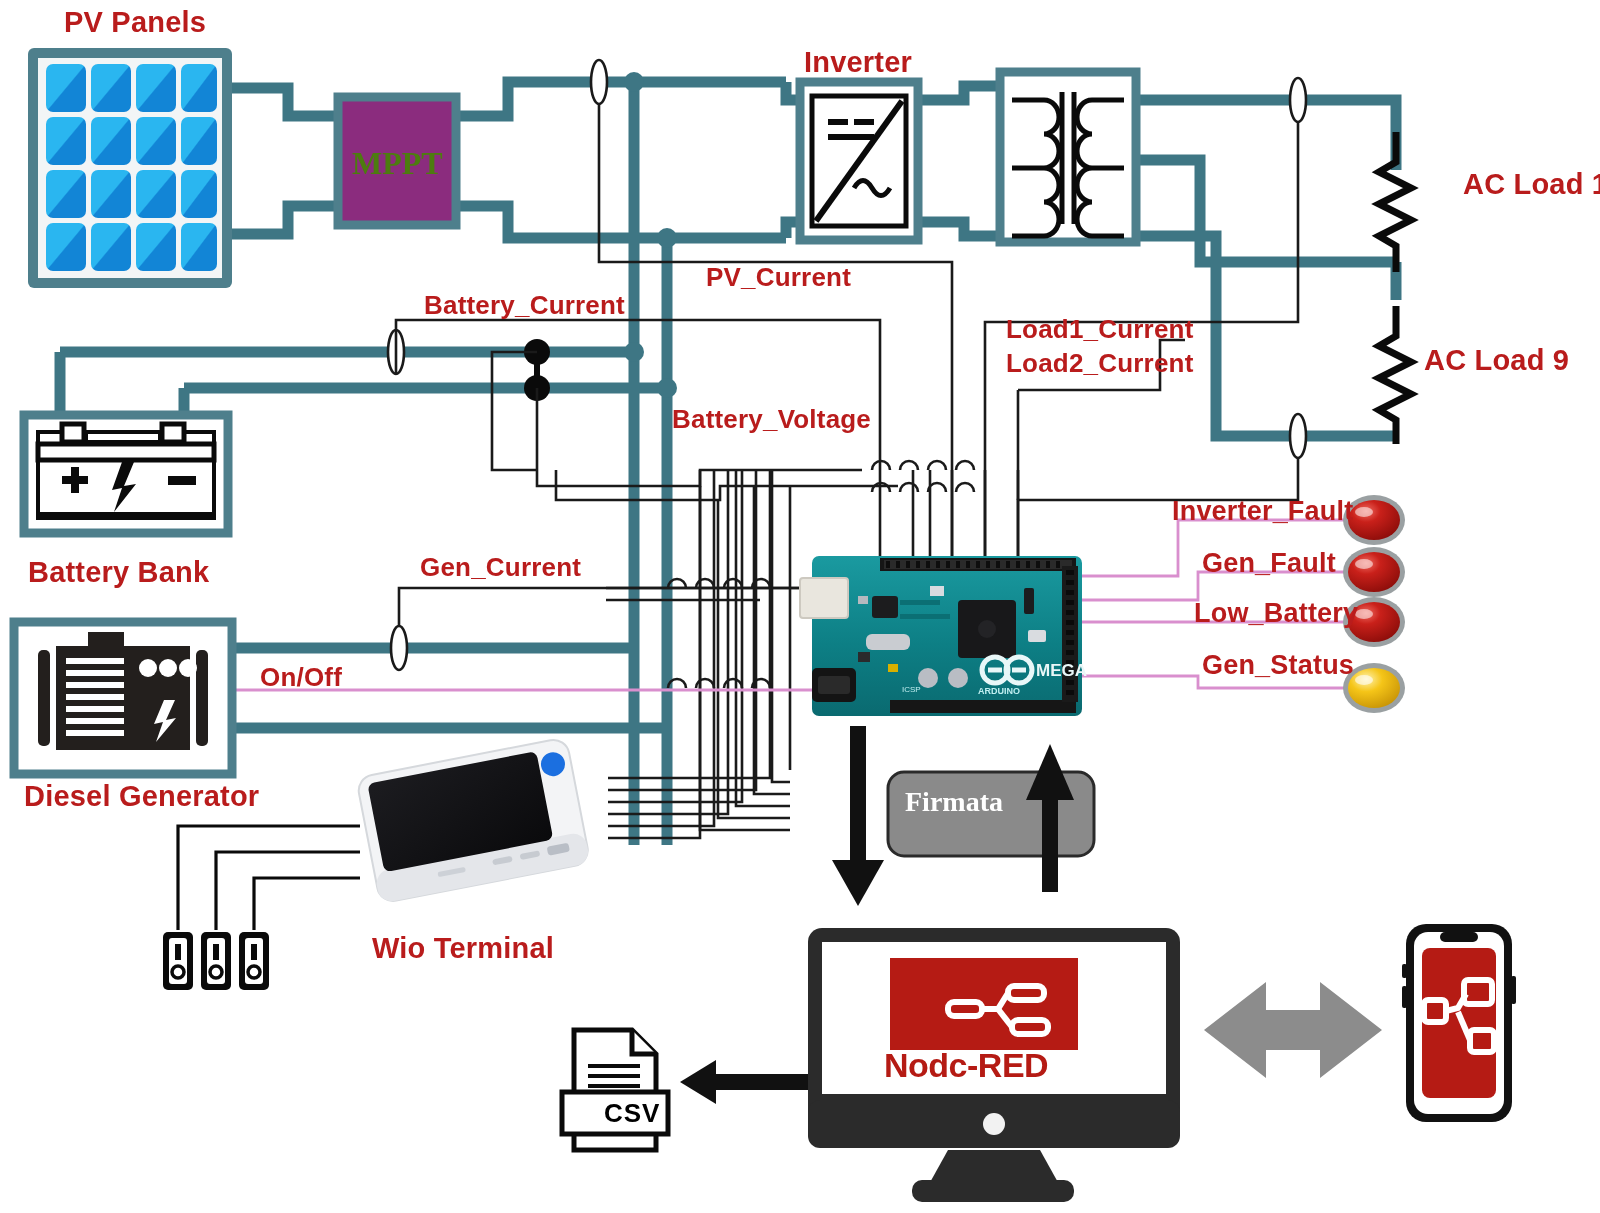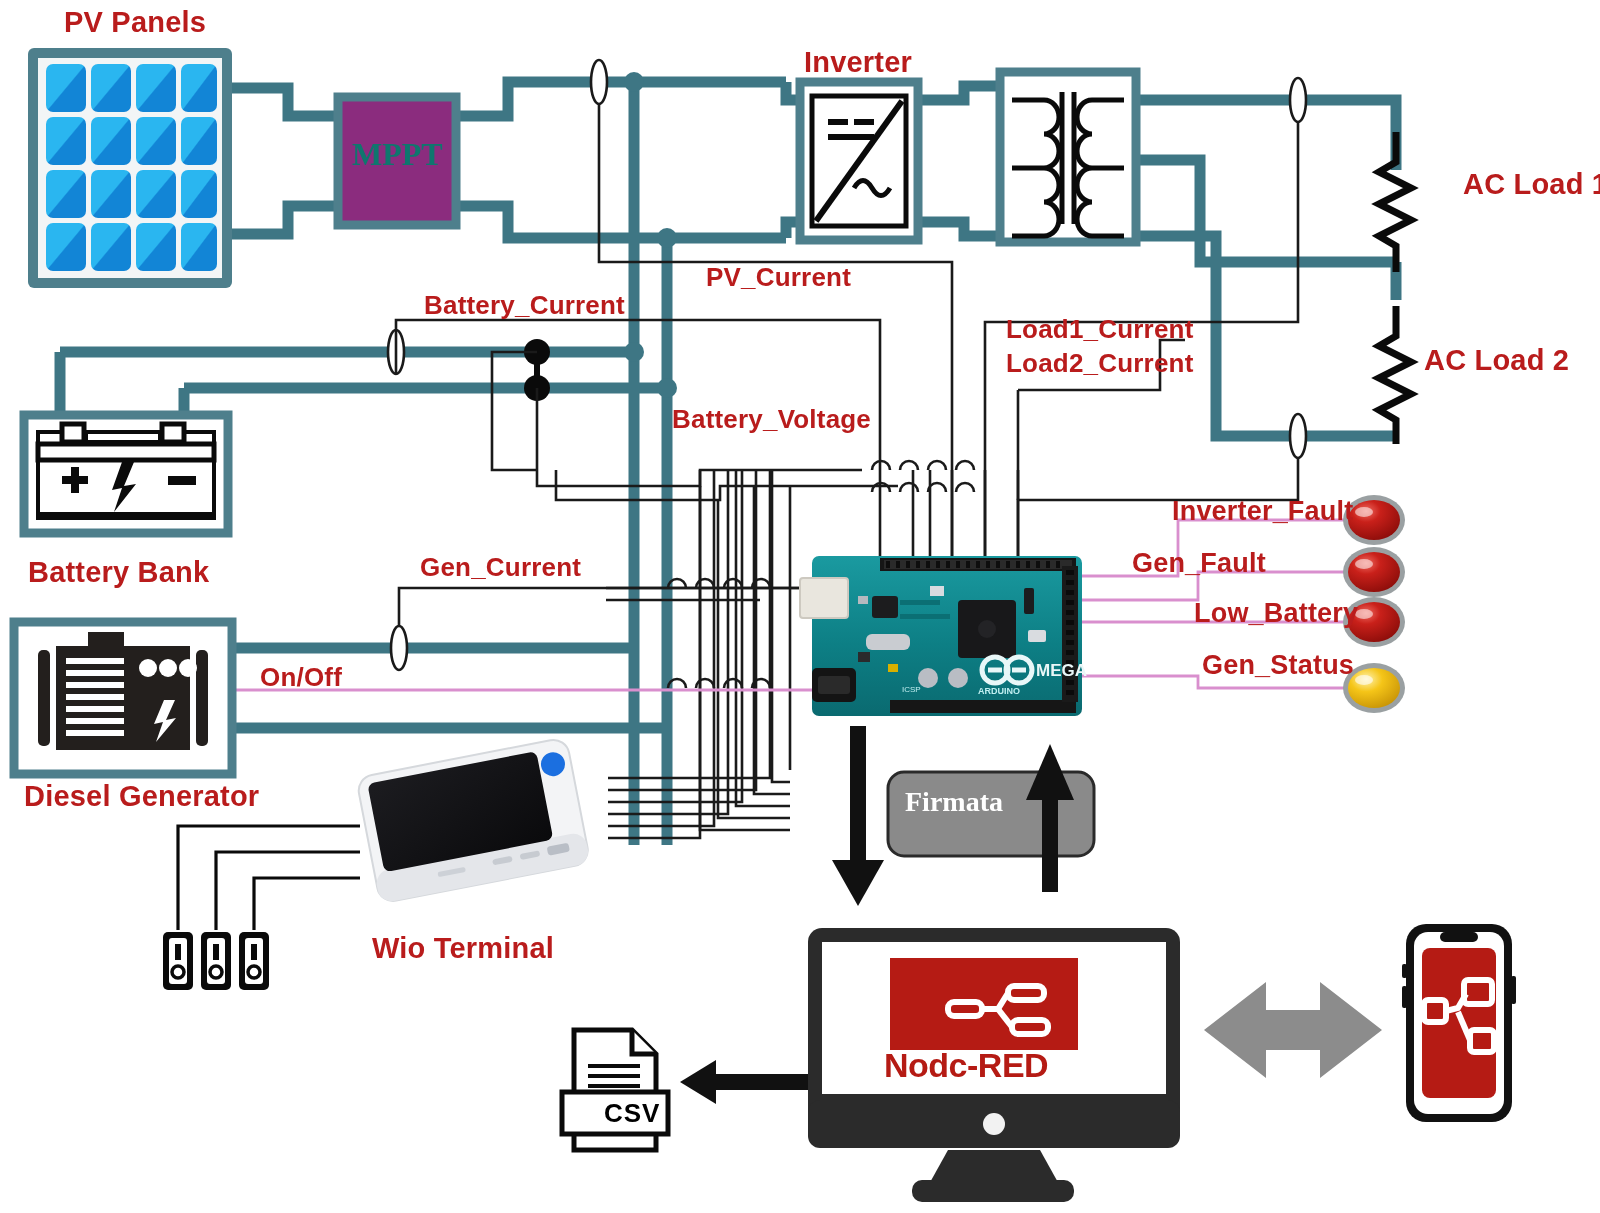--- a/index.html
+++ b/index.html
@@ -17,22 +17,23 @@
     font-family:Liberation Sans, sans-serif;
     color:#b91c1c;
     white-space:nowrap;
     font-weight:700;
     letter-spacing:.2px;
   }
   .lbl.big{font-size:29px;}
   .lbl.sig{font-size:26px;}
   .lbl.led{font-size:27px;}
   .mppt-txt{
-    position:absolute;color:#0f766e;font-size:32px;font-weight:700;
+    position:absolute;color:#4d7c0f;font-size:32px;font-weight:700;
     font-family:"Liberation Serif", serif;
+    margin-top:9px;
   }
   .firmata-txt{
     position:absolute;color:#ffffff;font-size:28px;font-weight:700;
     font-family:"Liberation Serif", serif;
   }
   .nodered-txt{
     position:absolute;color:#b51b14;font-size:34px;font-weight:700;
     font-family:"Liberation Sans", sans-serif;letter-spacing:-0.5px;
   }
   .csv-txt{
@@ -514,21 +515,21 @@
 </svg>
 
 <div class="lbl big" style="left:64px;  top:6px;">PV Panels</div>
 
 <div class="mppt-txt" style="left:352px; top:136px;">MPPT</div>
 
 <div class="lbl big" style="left:804px; top:46px;">Inverter</div>
 
 <div class="lbl big" style="left:1424px; top:168px;margin-left:39px;">AC Load 1</div>
 
-<div class="lbl big" style="left:1424px; top:344px;">AC Load 2</div>
+<div class="lbl big" style="left:1424px; top:344px;">AC Load 9</div>
 
 <div class="lbl big" style="left:28px;  top:556px;">Battery Bank</div>
 
 <div class="lbl big" style="left:24px;  top:780px;">Diesel Generator</div>
 
 <div class="lbl sig" style="left:706px; top:262px;">PV_Current</div>
 
 <div class="lbl sig" style="left:424px; top:290px;">Battery_Current</div>
 
 <div class="lbl sig" style="left:672px; top:404px;">Battery_Voltage</div>
@@ -536,21 +537,21 @@
 <div class="lbl sig" style="left:1006px; top:290px;margin-top:24px;">Load1_Current</div>
 
 <div class="lbl sig" style="left:1006px; top:348px;">Load2_Current</div>
 
 <div class="lbl sig" style="left:420px; top:552px;">Gen_Current</div>
 
 <div class="lbl sig" style="left:260px; top:662px;">On/Off</div>
 
 <div class="lbl led" style="left:1172px; top:496px;">Inverter_Fault</div>
 
-<div class="lbl led" style="left:1132px; top:548px;">Gen_Fault</div>
+<div class="lbl led" style="left:1202px; top:548px;">Gen_Fault</div>
 
 <div class="lbl led" style="left:1194px; top:598px;">Low_Battery</div>
 
 <div class="lbl led" style="left:1202px; top:650px;">Gen_Status</div>
 
 <div class="firmata-txt" style="left:905px; top:786px;">Firmata</div>
 
 <div class="lbl big" style="left:372px; top:932px;">Wio Terminal</div>
 
 <div class="nodered-txt" style="left:884px; top:1046px;">Nodc-RED</div>

